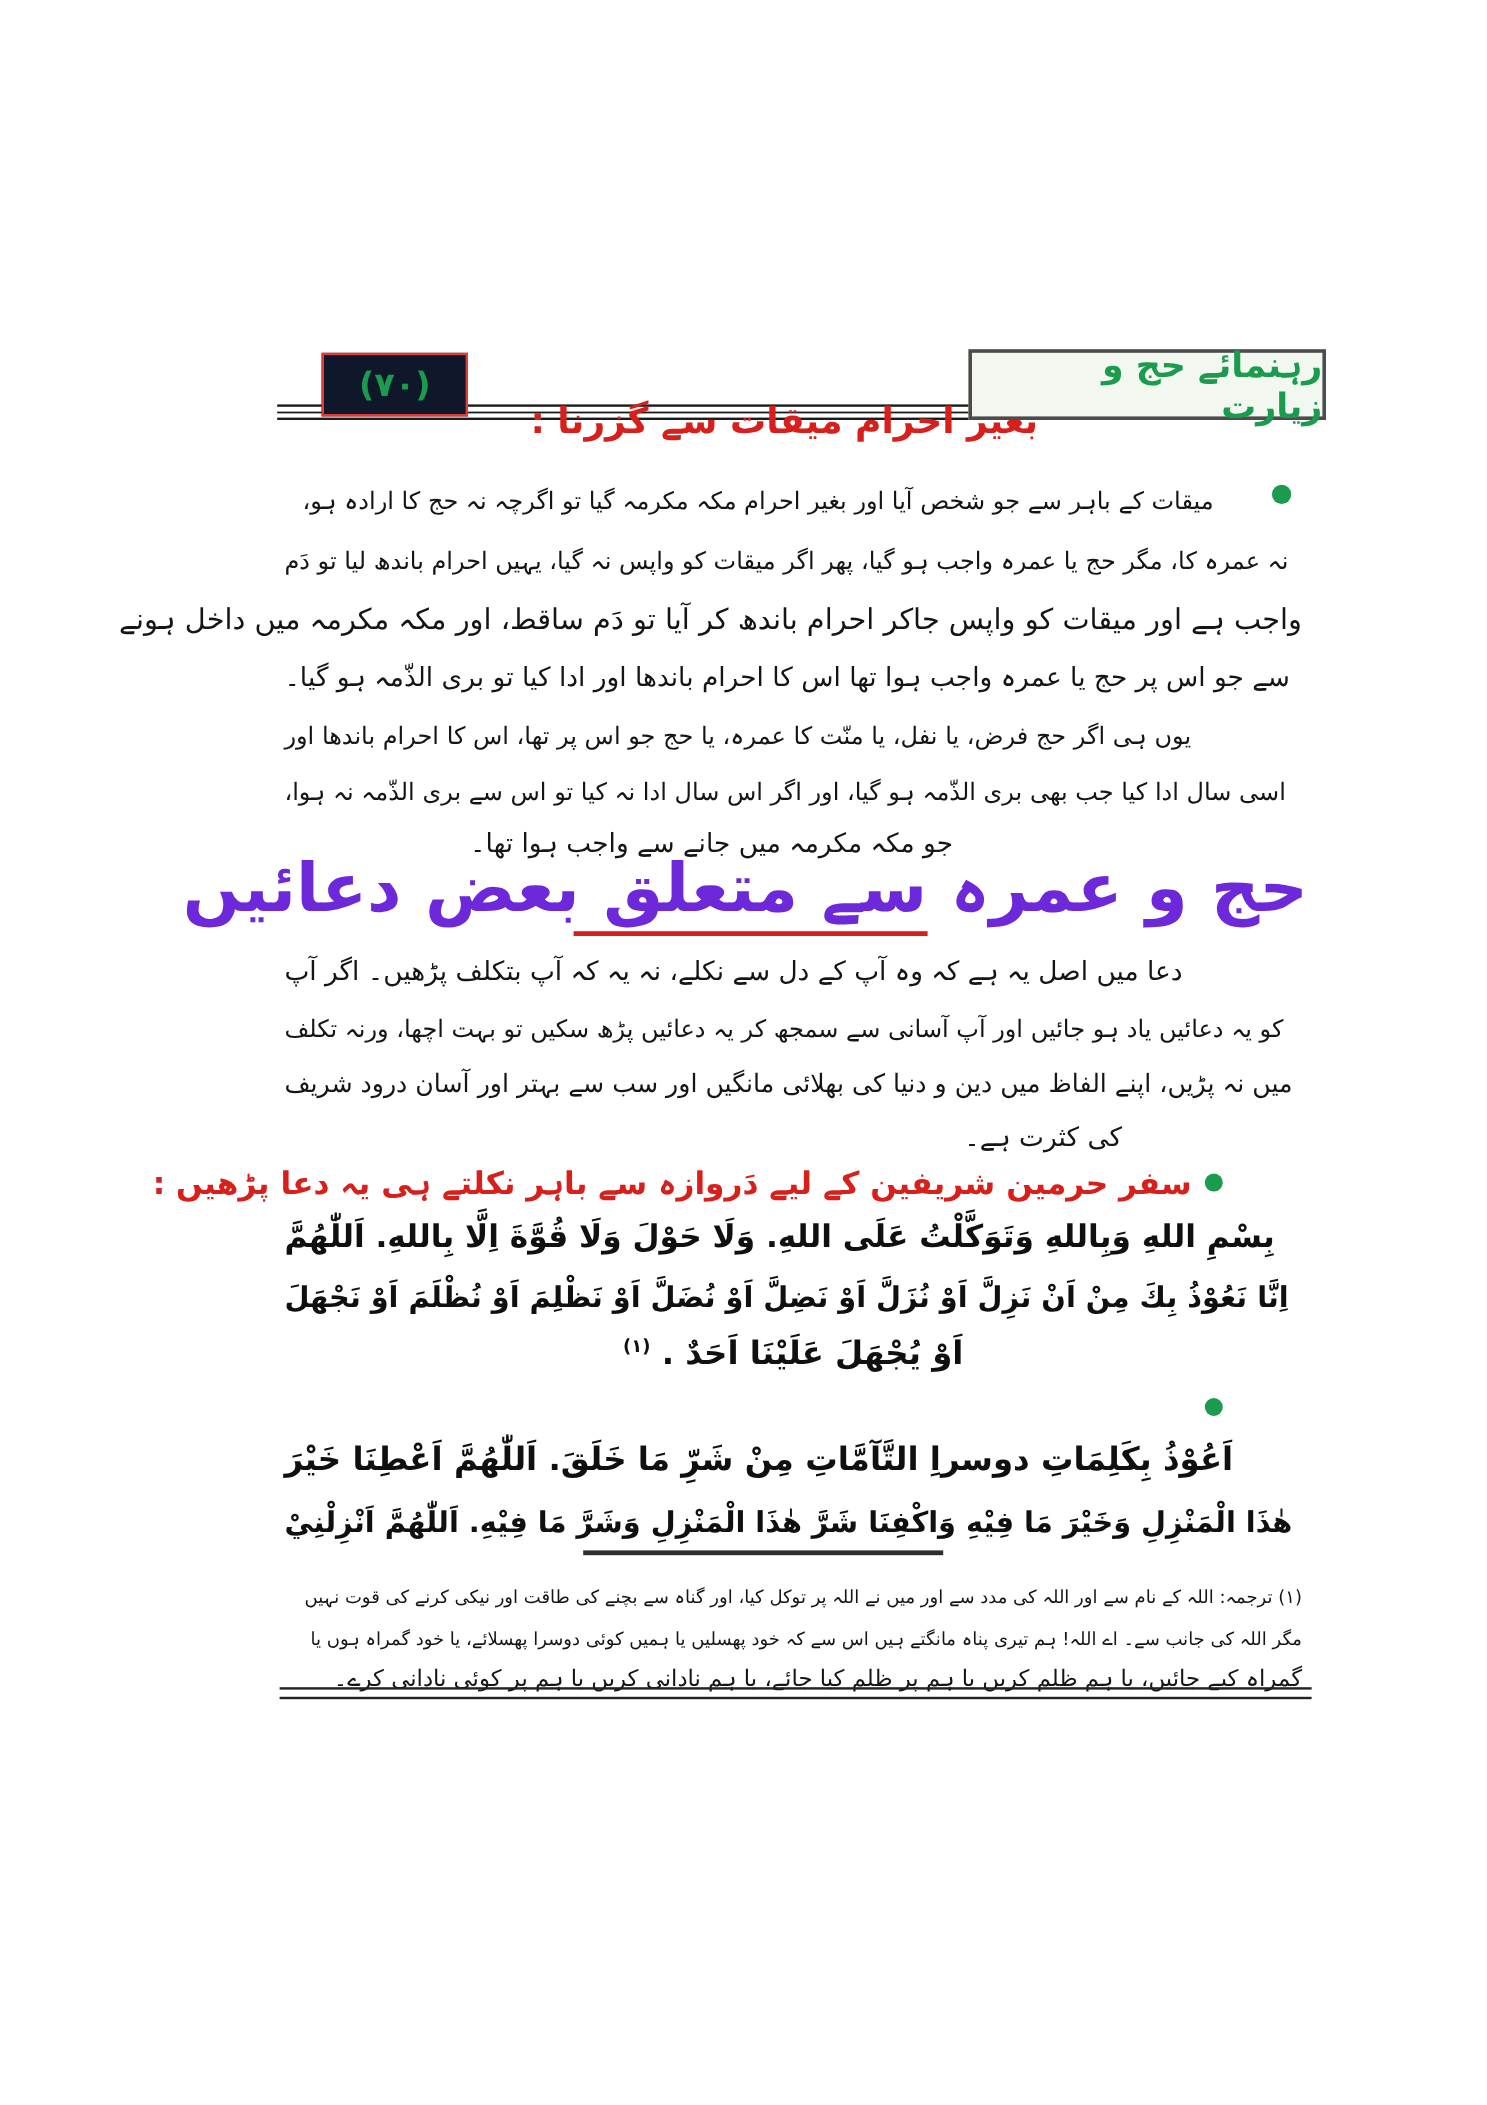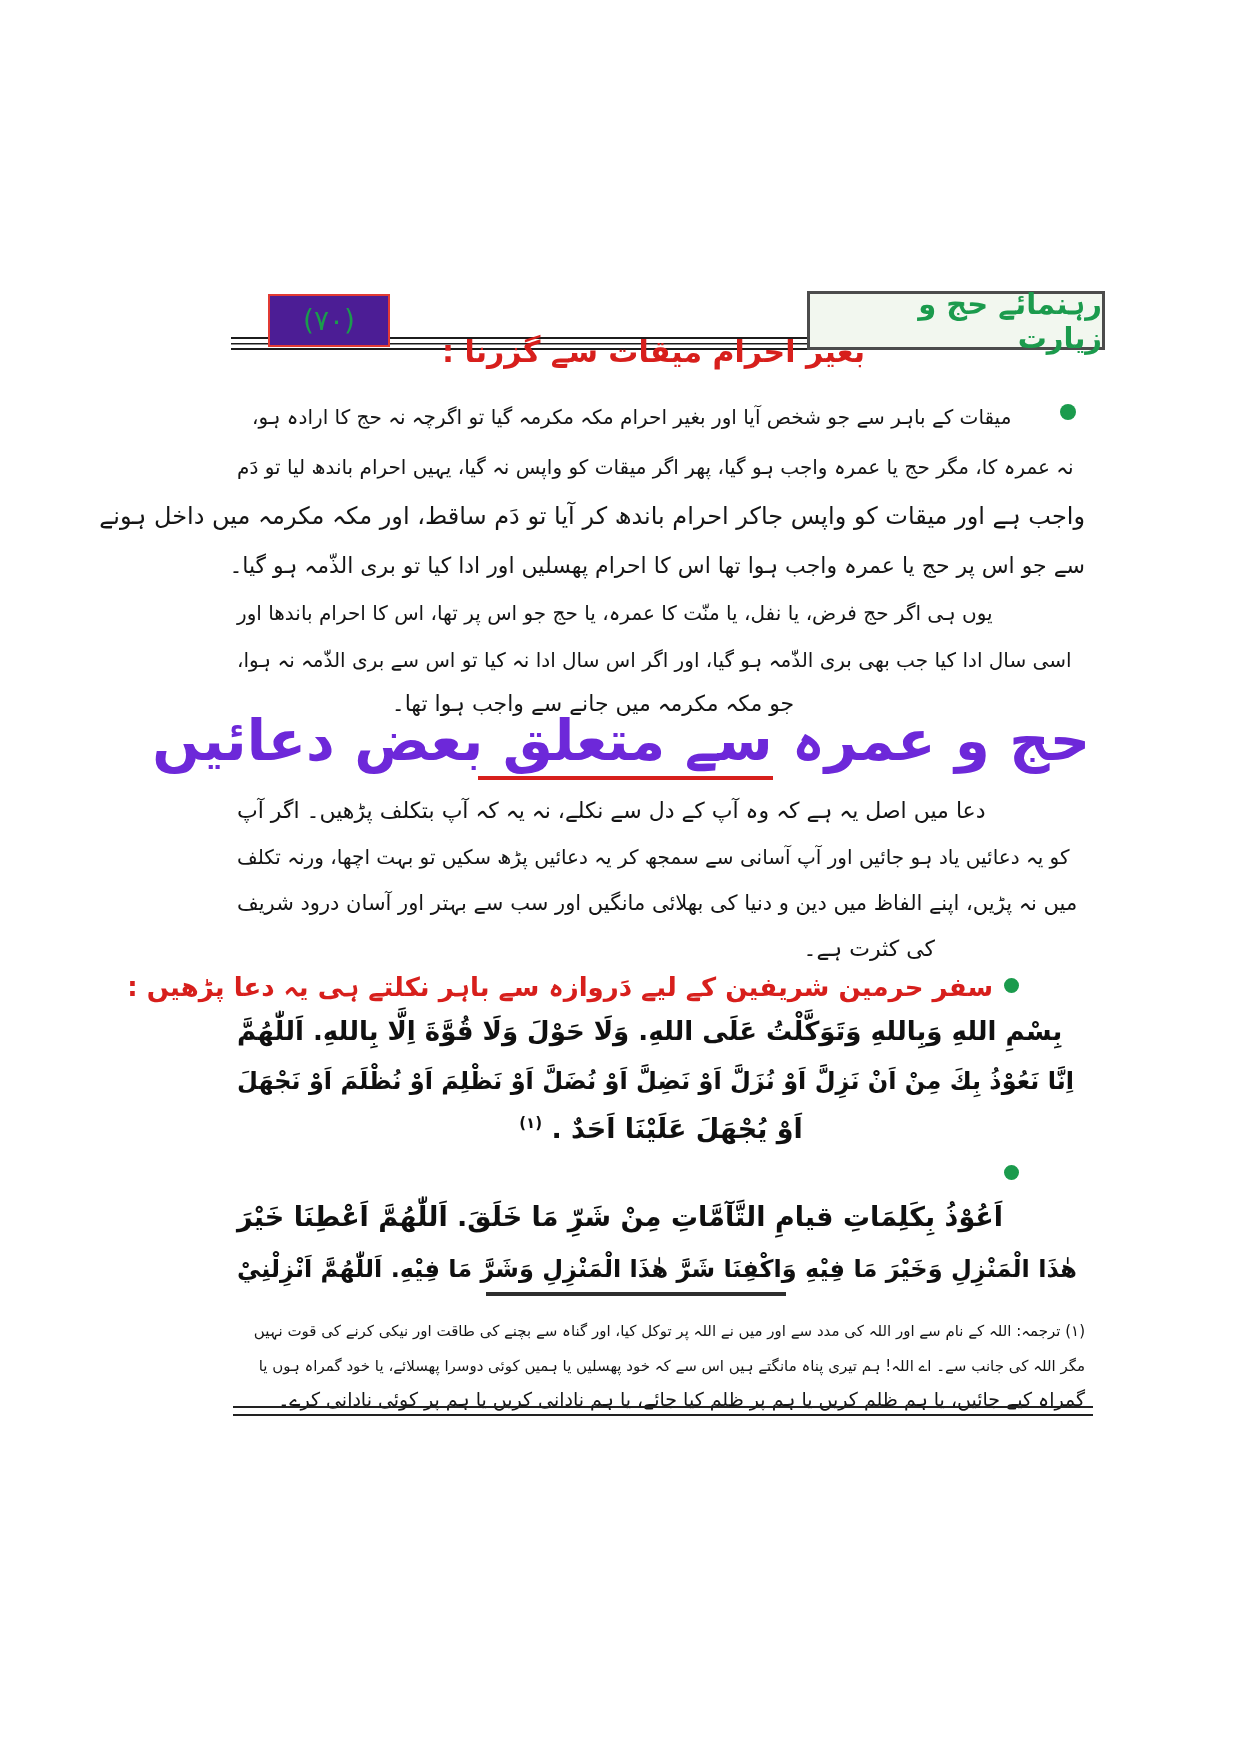--- a/index.html
+++ b/index.html
@@ -5,22 +5,22 @@
   html,body{margin:0;padding:0;background:#ffffff;}
   .page{
     position:relative;width:1239px;height:1754px;background:#ffffff;
     font-family:"DejaVu Sans",sans-serif;overflow:hidden;direction:rtl;
   }
   
   .hdr-rule{position:absolute;left:231px;right:146px;top:337px;height:9px;
     border-top:2px solid #1c1c1c;border-bottom:2px solid #1c1c1c;
     background:linear-gradient(#1c1c1c,#1c1c1c) center/100% 1.5px no-repeat;}
   .pagenum-box{position:absolute;left:268px;top:294px;width:118px;height:49px;
-    border:2.5px solid #e23b35;background:#4c1d95;display:flex;align-items:center;justify-content:center;
-    color:#1b9b4d;font-size:28px;font-weight:normal;z-index:2;}
+    border:2.5px solid #e23b35;background:#0f172a;display:flex;align-items:center;justify-content:center;
+    color:#1b9b4d;font-size:28px;font-weight:bold;z-index:2;}
   .title-box{position:absolute;left:807px;top:291px;width:278px;height:53px;
     border:3px solid #4c4c4c;background:#f2f7ef;display:flex;align-items:center;justify-content:center;
     color:#1b9b4d;font-size:29px;font-weight:bold;z-index:2;padding-left:14px;}
   
   .tl{position:absolute;left:237px;right:154px;height:46px;line-height:46px;
     font-size:22px;color:#151515;direction:rtl;text-align:left;white-space:nowrap;}
   .ar{font-weight:bold;font-size:27px;height:50px;line-height:50px;color:#101010;}
   .ctr{text-align:center;}
   .h1{position:absolute;right:374px;top:330px;height:44px;line-height:44px;
     font-size:30px;color:#d71f1c;font-weight:bold;white-space:nowrap;direction:rtl;}
@@ -53,42 +53,42 @@
   <div class="title-box">
     <span>رہنمائے حج و زیارت</span>
   </div>
 
   <div class="h1">بغیر احرام میقات سے گزرنا :</div>
 
   <span class="bullet b-p1"></span>
   <div class="tl just" style="top: 394px; right: 196px; left: 252px; font-size: 20px;">میقات کے باہر سے جو شخص آیا اور بغیر احرام مکہ مکرمہ گیا تو اگرچہ نہ حج کا ارادہ ہو،</div>
   <div class="tl just" style="top: 444px; font-size: 20px;">نہ عمرہ کا، مگر حج یا عمرہ واجب ہو گیا، پھر اگر میقات کو واپس نہ گیا، یہیں احرام باندھ لیا تو دَم</div>
   <div class="tl just" style="top: 493px; font-size: 24px;">واجب ہے اور میقات کو واپس جاکر احرام باندھ کر آیا تو دَم ساقط، اور مکہ مکرمہ میں داخل ہونے</div>
-  <div class="tl just" style="top:543px">سے جو اس پر حج یا عمرہ واجب ہوا تھا اس کا احرام پھسلیں اور ادا کیا تو بری الذّمہ ہو گیا۔</div>
+  <div class="tl just" style="top:543px">سے جو اس پر حج یا عمرہ واجب ہوا تھا اس کا احرام باندھا اور ادا کیا تو بری الذّمہ ہو گیا۔</div>
 
   <div class="tl just" style="top: 590px; right: 224px; font-size: 20px;">یوں ہی اگر حج فرض، یا نفل، یا منّت کا عمرہ، یا حج جو اس پر تھا، اس کا احرام باندھا اور</div>
   <div class="tl just" style="top: 637px; font-size: 20px;">اسی سال ادا کیا جب بھی بری الذّمہ ہو گیا، اور اگر اس سال ادا نہ کیا تو اس سے بری الذّمہ نہ ہوا،</div>
   <div class="tl ctr" style="top:681px;left:237px;right:290px">جو مکہ مکرمہ میں جانے سے واجب ہوا تھا۔</div>
 
   <div class="h2c">حج و عمرہ سے متعلق بعض دعائیں</div>
   <div class="h2-underline"></div>
 
   <div class="tl just" style="top:788px;right:224px">دعا میں اصل یہ ہے کہ وہ آپ کے دل سے نکلے، نہ یہ کہ آپ بتکلف پڑھیں۔ اگر آپ</div>
   <div class="tl just" style="top: 834px; font-size: 20px;">کو یہ دعائیں یاد ہو جائیں اور آپ آسانی سے سمجھ کر یہ دعائیں پڑھ سکیں تو بہت اچھا، ورنہ تکلف</div>
   <div class="tl just" style="top: 880px; font-size: 21px;">میں نہ پڑیں، اپنے الفاظ میں دین و دنیا کی بھلائی مانگیں اور سب سے بہتر اور آسان درود شریف</div>
   <div class="tl" style="top:926px;text-align:right;padding-left:0;right:304px">کی کثرت ہے۔</div>
 
   <span class="bullet b-h1"></span>
   <div class="bh" style="top:966px">سفر حرمین شریفین کے لیے دَروازہ سے باہر نکلتے ہی یہ دعا پڑھیں :</div>
   <div class="tl ar just" style="top: 1006px; font-size: 26px;">بِسْمِ اللهِ وَبِاللهِ وَتَوَكَّلْتُ عَلَى اللهِ. وَلَا حَوْلَ وَلَا قُوَّةَ اِلَّا بِاللهِ. اَللّٰهُمَّ</div>
   <div class="tl ar just" style="top: 1056px; font-size: 24px;">اِنَّا نَعُوْذُ بِكَ مِنْ اَنْ نَزِلَّ اَوْ نُزَلَّ اَوْ نَضِلَّ اَوْ نُضَلَّ اَوْ نَظْلِمَ اَوْ نُظْلَمَ اَوْ نَجْهَلَ</div>
   <div class="tl ar ctr" style="top:1104px"><span>اَوْ يُجْهَلَ عَلَيْنَا اَحَدٌ .</span>&nbsp;<sup class="fn">(۱)</sup></div>
 
   <span class="bullet b-h2"></span>
-  <div class="tl ar just" style="top:1192px">اَعُوْذُ بِكَلِمَاتِ قیامِ التَّآمَّاتِ مِنْ شَرِّ مَا خَلَقَ. اَللّٰهُمَّ اَعْطِنَا خَيْرَ</div>
+  <div class="tl ar just" style="top:1192px">اَعُوْذُ بِكَلِمَاتِ دوسراِ التَّآمَّاتِ مِنْ شَرِّ مَا خَلَقَ. اَللّٰهُمَّ اَعْطِنَا خَيْرَ</div>
   <div class="tl ar just" style="top: 1244px; font-size: 24px;">هٰذَا الْمَنْزِلِ وَخَيْرَ مَا فِيْهِ وَاكْفِنَا شَرَّ هٰذَا الْمَنْزِلِ وَشَرَّ مَا فِيْهِ. اَللّٰهُمَّ اَنْزِلْنِيْ</div>
 
   <div class="fn-rule"></div>
   <div class="ftl just" style="top: 1315px; font-size: 15px;">(۱) ترجمہ: اللہ کے نام سے اور اللہ کی مدد سے اور میں نے اللہ پر توکل کیا، اور گناہ سے بچنے کی طاقت اور نیکی کرنے کی قوت نہیں</div>
   <div class="ftl just" style="top: 1350px; font-size: 15px;">مگر اللہ کی جانب سے۔ اے اللہ! ہم تیری پناہ مانگتے ہیں اس سے کہ خود پھسلیں یا ہمیں کوئی دوسرا پھسلائے، یا خود گمراہ ہوں یا</div>
   <div class="ftl ctr" style="top:1383px">گمراہ کیے جائیں، یا ہم ظلم کریں یا ہم پر ظلم کیا جائے، یا ہم نادانی کریں یا ہم پر کوئی نادانی کرے۔</div>
 
   <div class="bottom-rule"></div>
 </div>
 

